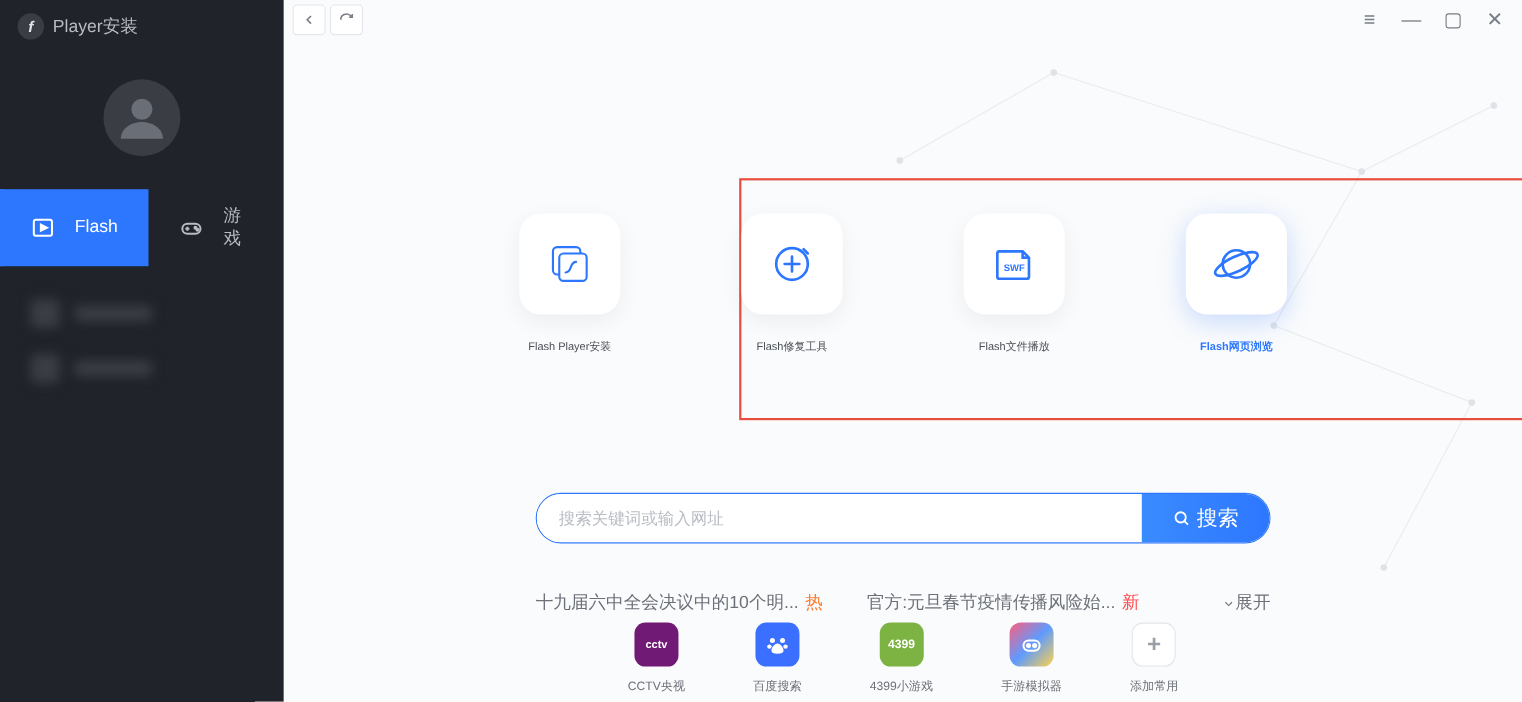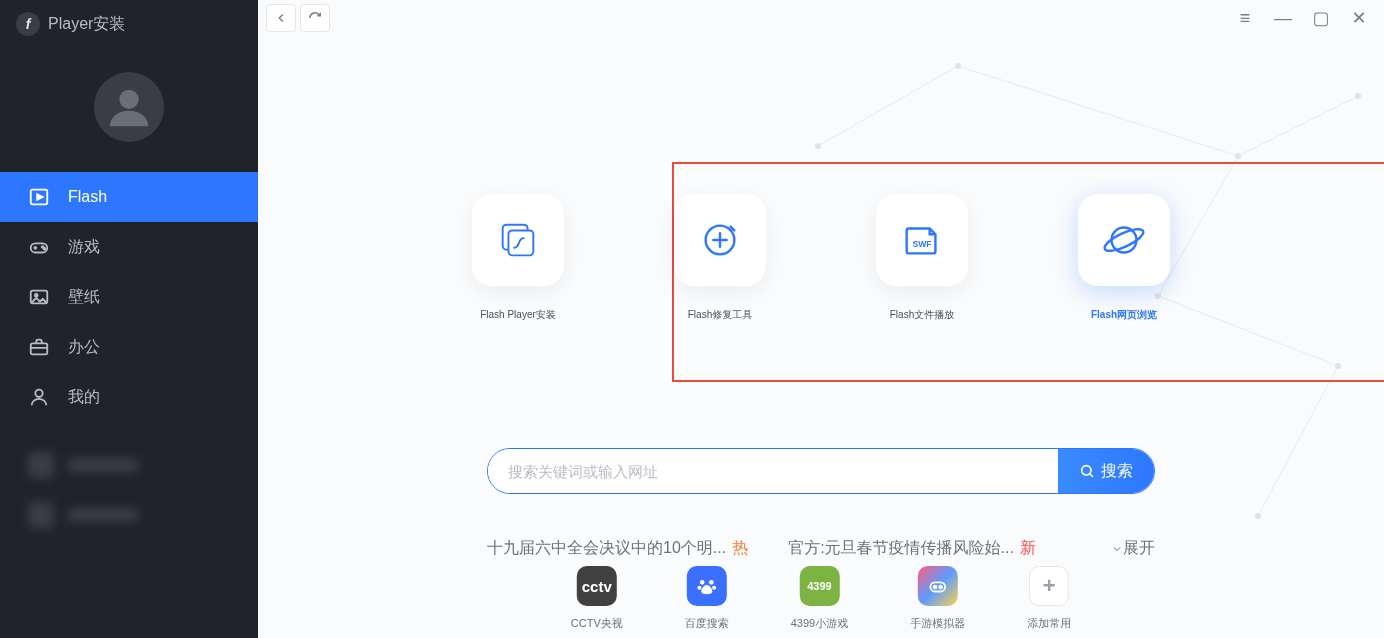--- a/index.html
+++ b/index.html
@@ -6,21 +6,21 @@
 html, body { width: 1384px; height: 638px; overflow: hidden; background: #fff; }
 .app { display: flex; width: 100%; height: 100%; }
 
 
 .sidebar { width: 258px; background: #20232a; color: #9ea1a7; display: flex; flex-direction: column; }
 .logo-row { display: flex; align-items: center; gap: 8px; padding: 12px 16px; color: #b8bbc0; }
 .logo-circle { width: 24px; height: 24px; border-radius: 50%; background: #3a3d44; display: flex; align-items: center; justify-content: center; color: #e2e4e8; font-weight: bold; font-style: italic; font-size: 14px; }
 .logo-text { font-size: 16px; }
 .avatar { width: 70px; height: 70px; border-radius: 50%; background: #3a3d44; margin: 24px auto 30px; display: flex; align-items: center; justify-content: center; }
 .avatar svg { width: 46px; height: 46px; }
-.nav { display: flex; flex-direction: column; }
+.nav { display: flex; flex-direction: row; }
 .nav-item { display: flex; align-items: center; gap: 18px; padding: 14px 28px; font-size: 16px; cursor: pointer; color: #b8bbc0; }
 .nav-item.active { background: #2d77ff; color: #fff; border-left: 4px solid #2d77ff; padding-left: 24px; }
 .nav-item svg { width: 22px; height: 22px; flex-shrink: 0; }
 .nav-extra { margin-top: 30px; padding: 0 28px; display: flex; flex-direction: column; gap: 24px; }
 .nav-extra-item { display: flex; align-items: center; gap: 14px; filter: blur(5px); }
 .nav-extra-thumb { width: 26px; height: 26px; background: #3a3d44; border-radius: 4px; }
 .nav-extra-text { width: 70px; height: 14px; background: #3a3d44; border-radius: 3px; }
 
 
 .main { flex: 1; display: flex; flex-direction: column; position: relative; background: #fafbfc; }
@@ -41,35 +41,35 @@
 .tile-box { width: 92px; height: 92px; border-radius: 20px; background: #fff; box-shadow: 0 6px 20px rgba(0,0,0,0.06); display: flex; align-items: center; justify-content: center; }
 .tile-box svg { width: 46px; height: 46px; }
 .tile-label { font-size: 10px; color: #4a4e55; }
 .tile.selected .tile-box { box-shadow: 0 6px 24px rgba(45,119,255,0.25); }
 .tile.selected .tile-label { color: #2d77ff; font-weight: 600; }
 
 
 .search-wrap { position: absolute; top: 412px; left: 50%; transform: translateX(-50%); width: 668px; height: 46px; display: flex; border-radius: 23px; overflow: hidden; border: 1px solid #2d77ff; background: #fff; }
 .search-input { flex: 1; border: none; outline: none; padding: 0 20px; font-size: 15px; color: #333; }
 .search-input::placeholder { color: #b9bdc4; }
-.search-btn { width: 96px; background: linear-gradient(90deg,#3a8bff,#2d77ff); color: #fff; display: flex; align-items: center; justify-content: center; gap: 6px; font-size: 16px; cursor: pointer; border: none; }
+.search-btn { width: 116px; background: linear-gradient(90deg,#3a8bff,#2d77ff); color: #fff; display: flex; align-items: center; justify-content: center; gap: 6px; font-size: 19px; cursor: pointer; border: none; }
 
 
 .news-row { position: absolute; top: 502px; left: 50%; transform: translateX(-50%); width: 668px; display: flex; align-items: center; gap: 40px; font-size: 16px; color: #6c7078; }
 .news-item { display: flex; align-items: center; gap: 6px; }
 .news-hot { color: #ff7a2e; }
 .news-new { color: #ff4d4f; }
 .expand { margin-left: auto; display: flex; align-items: center; gap: 0; cursor: pointer; }
 
 
 .quick { position: absolute; top: 530px; left: 50%; transform: translateX(-50%); display: flex; gap: 62px; }
 .qitem { display: flex; flex-direction: column; align-items: center; gap: 10px; cursor: pointer; }
 .qicon { width: 40px; height: 40px; border-radius: 10px; display: flex; align-items: center; justify-content: center; font-size: 12px; font-weight: bold; color: #fff; }
 .qlabel { font-size: 11px; color: #6c7078; }
-.qicon.cctv { background: #404040; font-size: 15px; }
+.qicon.cctv { background: #701a75; font-size: 10px; }
 .qicon.baidu { background: #3a6fff; }
 .qicon.g4399 { background: #7cb342; font-size: 11px; line-height: 1; text-align:center; }
 .qicon.sim { background: linear-gradient(135deg,#ff5e7e,#5e9bff,#ffd24d); }
 .qicon.plus { background: #fff; border: 1px solid #e4e6ea; color: #9aa0a8; font-size: 22px; }
 </style>
 </head>
 <body>
 
 <div class="app">
 

